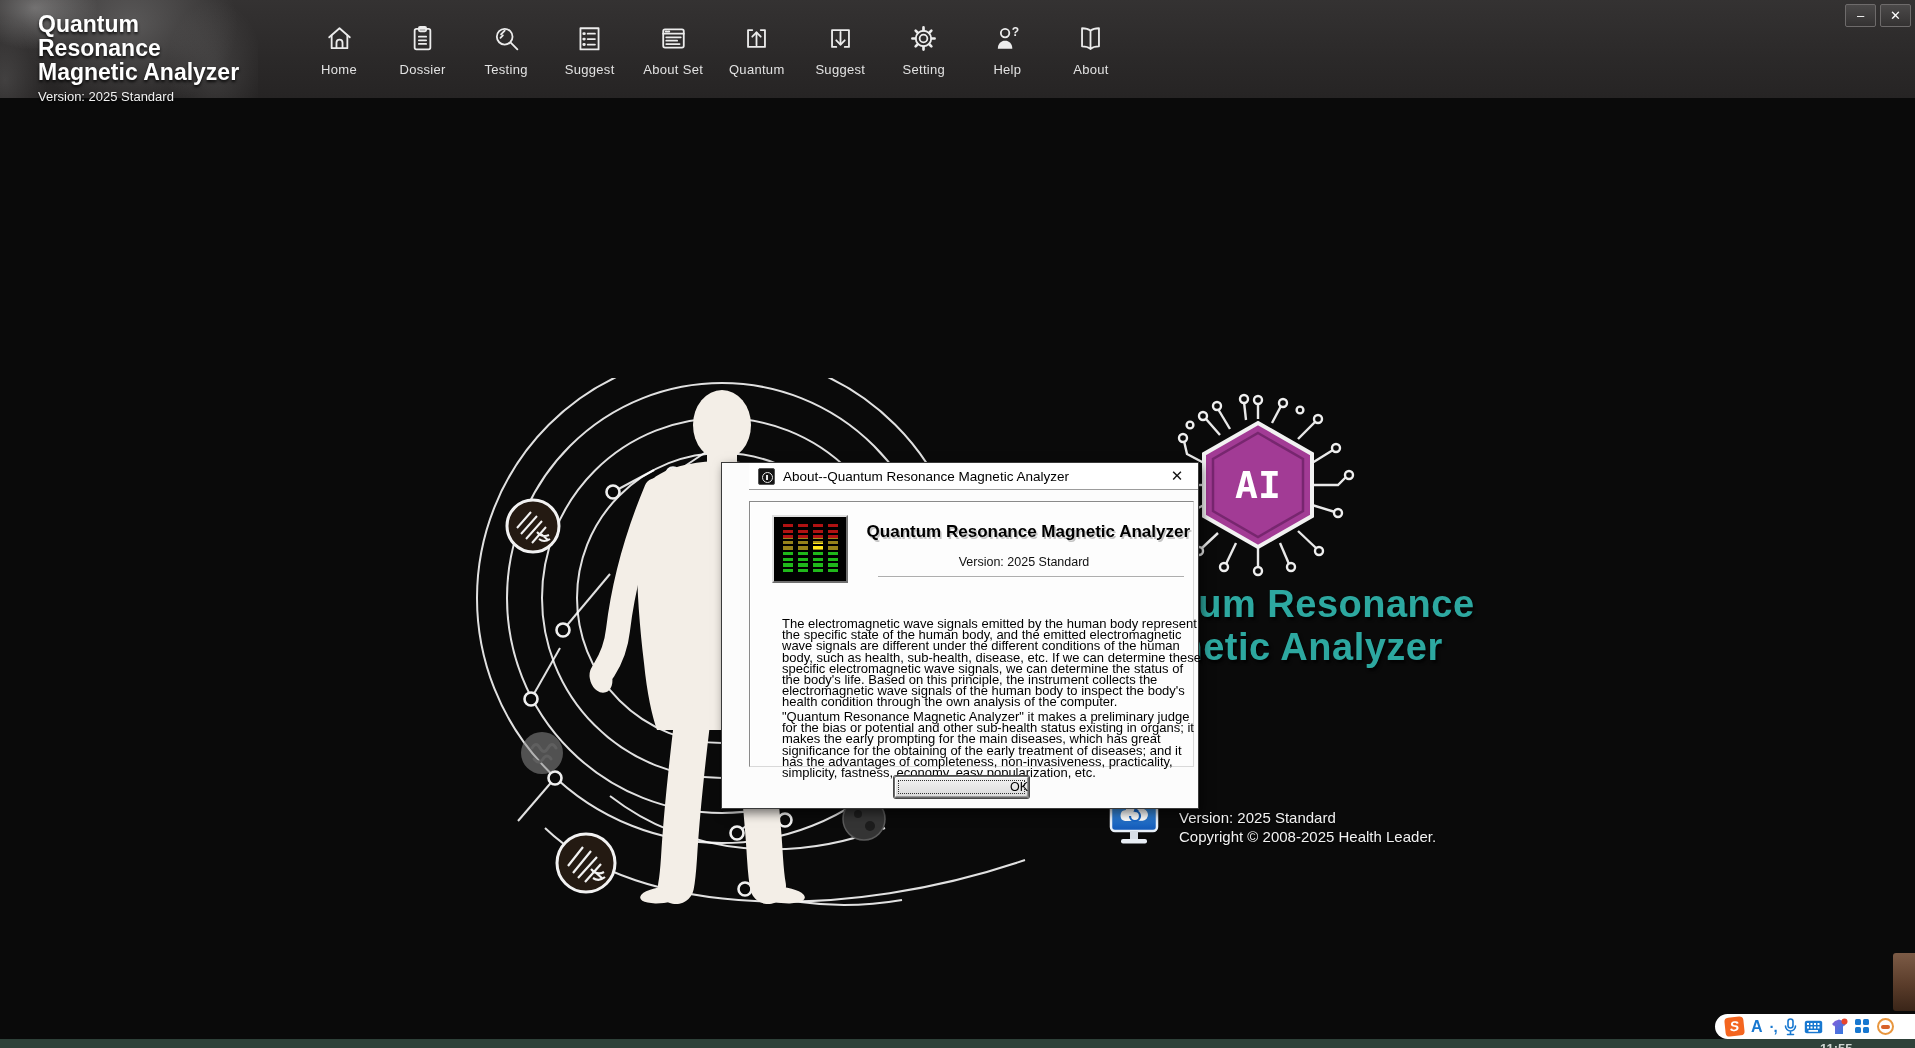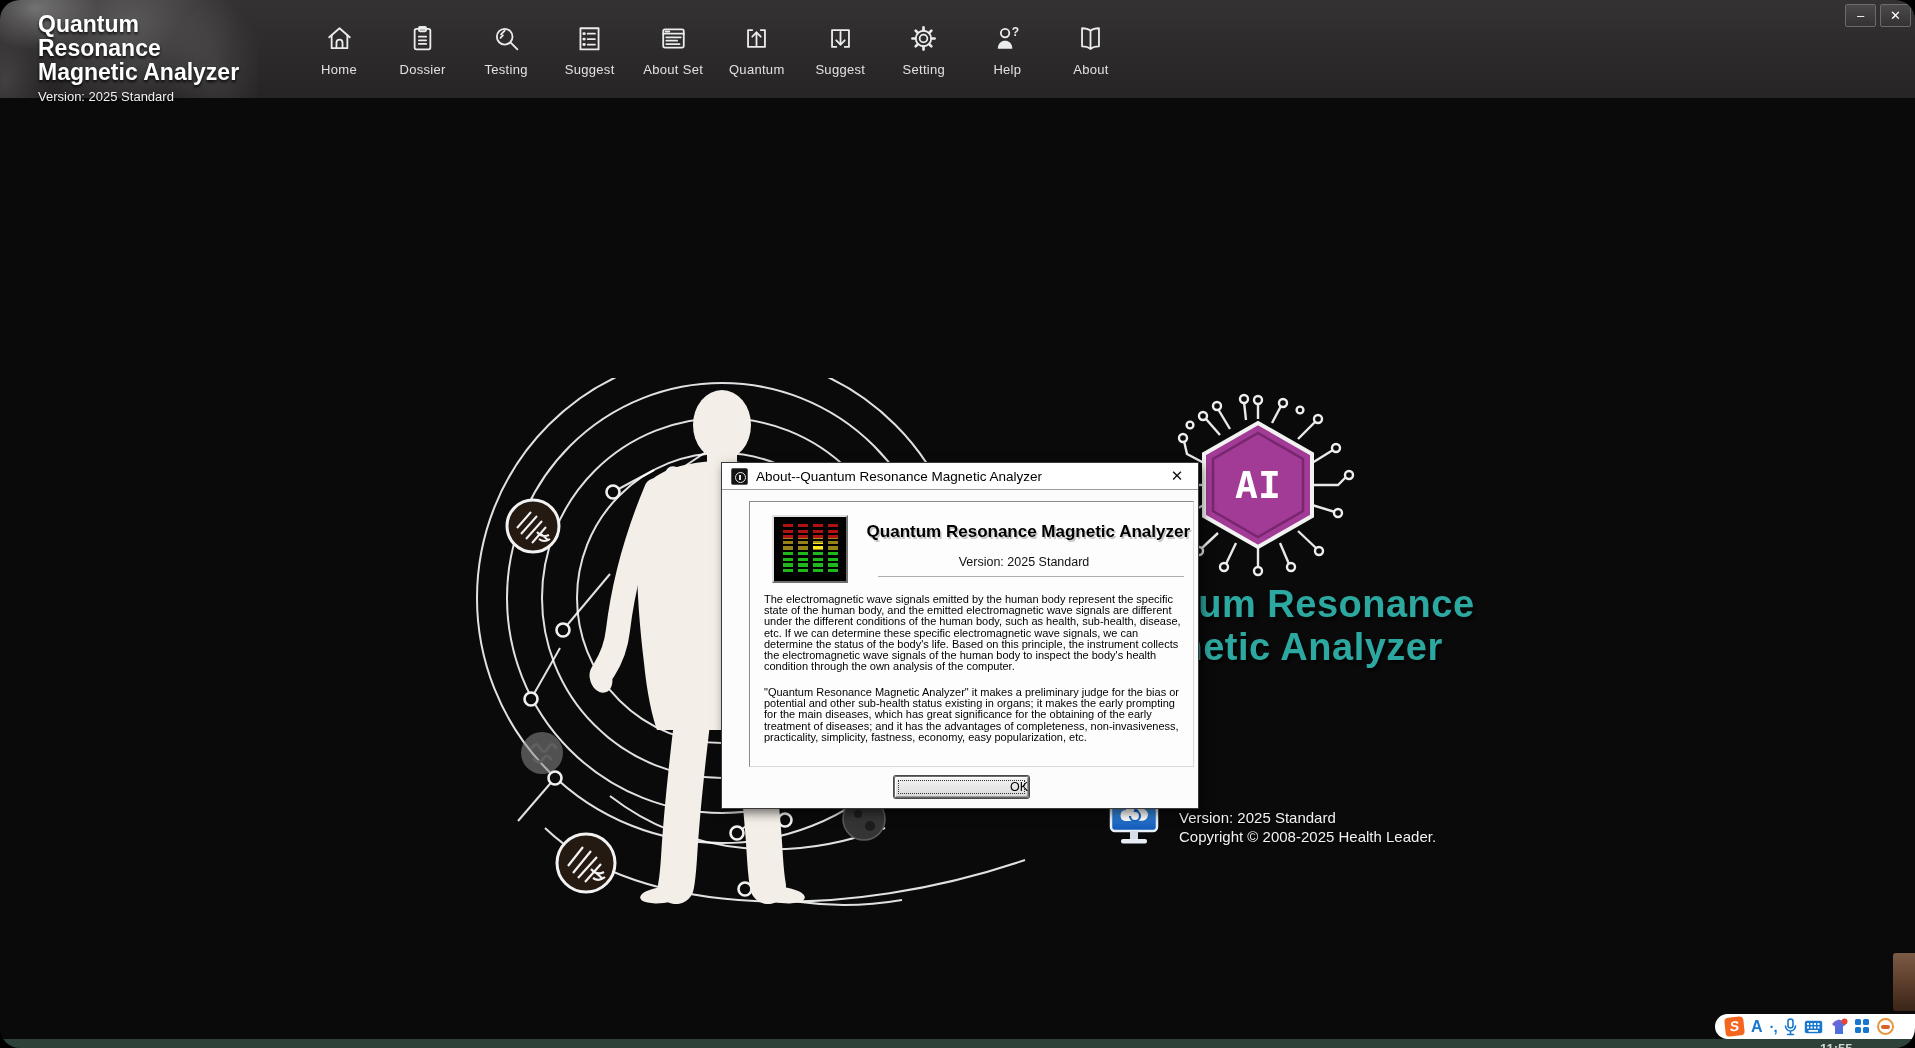--- a/index.html
+++ b/index.html
@@ -1,18 +1,18 @@
 <!DOCTYPE html>
 <html><head>
 <meta charset="utf-8">
 <style>
   * { margin:0; padding:0; box-sizing:border-box; }
   html,body { width:1915px; height:1048px; overflow:hidden; background:#000; }
   body { font-family:"Liberation Sans", sans-serif; }
-  .screen { position:relative; width:1915px; height:1048px; overflow:hidden; background:#0a0a0a;border-radius:20px; }
+  .screen { position:relative; width:1915px; height:1048px; overflow:hidden; background:#0a0a0a; }
 
   
   .topbar { position:absolute; left:0; top:0; width:1915px; height:98px;
     background:linear-gradient(180deg,#343232 0%,#2b2929 60%,#262424 100%); z-index:20; }
   .brand { position:absolute; left:0; top:0; width:258px; height:98px; padding:12px 0 0 38px;
     background:
       radial-gradient(90px 60px at 35px 8px, rgba(255,255,255,.30), transparent 70%),
       radial-gradient(150px 120px at 130px 25px, rgba(255,255,255,.20), transparent 72%),
       radial-gradient(70px 100px at 215px 70px, rgba(255,255,255,.10), transparent 70%),
       radial-gradient(60px 90px at 5px 80px, rgba(255,255,255,.12), transparent 70%); }
@@ -42,21 +42,21 @@
   .hero-line2 { left:1102px; top:528px; }
 
   .monitor-icon { position:absolute; left:1108px; top:698px; width:54px; height:54px; z-index:2; }
   .hero-meta { position:absolute; left:1179px; top:710px; z-index:2; color:#f2f2f2; }
   .hero-meta-line { font-size:15px; line-height:19px; text-shadow:0 1px 2px #000; }
 
   
   .dialog { position:absolute; left:721px; top:364px; width:478px; height:347px; background:#fcfcfc;
     border:1px solid #3a3a3a; box-shadow:3px 4px 10px rgba(0,0,0,.55); z-index:10; }
   .dlg-titlebar { height:27px; display:flex; align-items:center; padding:0 9px; background:#fff;
-    border-bottom:1px solid #9c9c9c; cursor:default; }
+    border-bottom:1px solid #9c9c9c; cursor:default;margin-left:27px; }
   .dlg-icon { width:17px; height:17px; background:#141414; border:1px solid #555; border-radius:2px;
     margin-right:8px; position:relative; flex:0 0 auto; }
   .dlg-icon::after { content:""; position:absolute; left:3px; top:3px; width:9px; height:9px;
     border:1.4px solid #e8e8e8; border-radius:50%; }
   .dlg-icon::before { content:""; position:absolute; left:7px; top:6px; width:2px; height:5px; background:#e8e8e8; z-index:1; }
   .dlg-title { font-size:13.5px; color:#000; white-space:nowrap; }
   .dlg-close { margin-left:auto; width:24px; text-align:center; font-size:15px; color:#111; cursor:pointer; }
 
   .dlg-panel { position:absolute; left:27px; top:38px; width:445px; height:266px; background:#fdfdfd;
     border:1px solid #8a8a8a; border-right-color:#d9d9d9; border-bottom-color:#d9d9d9;
@@ -66,21 +66,21 @@
     justify-content:center; padding:7px 0; }
   .eq-col { position:relative; width:10px; height:100%;
     background:linear-gradient(180deg,#b01212 0 14px,#97821a 14px 26px,#1fb81a 26px 100%); }
   .eq-col:nth-child(3) { background:linear-gradient(180deg,#b01212 0 14px,#a8921a 14px 19px,#ffe71c 19px 25px,#97821a 25px 27px,#1fb81a 27px 100%); }
   .eq-col::after { content:""; position:absolute; inset:0;
     background:repeating-linear-gradient(180deg,transparent 0 3.4px,#000 3.4px 5.6px); }
   .dlg-prod-title { position:absolute; left:108px; top:20px; width:332px; text-align:right;
     font-weight:bold; font-size:17px; color:#000; text-shadow:1.5px 1.5px 0 #c4c4c4; }
   .dlg-version { position:absolute; left:108px; top:53px; width:332px; text-align:center; font-size:12.5px; color:#111; }
   .dlg-rule { position:absolute; left:128px; top:74px; width:306px; height:1px; background:#aeaeae; box-shadow:0 1px 0 #fff; }
-  .dlg-text { position:absolute; left:14px; width:422px; font-size:11px; line-height:11.2px; color:#000; }
+  .dlg-text { position:absolute; left:32px; width:422px; font-size:13px; line-height:11.2px; color:#000;margin-top:24px; }
   .dlg-p1 { top:92px; }
   .dlg-p2 { top:185px; }
 
   .ok-btn { position:absolute; left:172px; top:313px; width:135px; height:22px;
     background:linear-gradient(180deg,#f4f4f4,#dadada); border:1px solid #6a6a6a; border-radius:2px;
     box-shadow:0 0 0 1px #4a4a4a, inset 1px 1px 0 #fff, inset -1px -1px 0 #9a9a9a;
     font-size:12.5px; color:#000; text-align:right; line-height:20px; cursor:pointer; }
   .ok-btn::after { content:""; position:absolute; inset:3px; border:1px dotted #333; }
 
   

